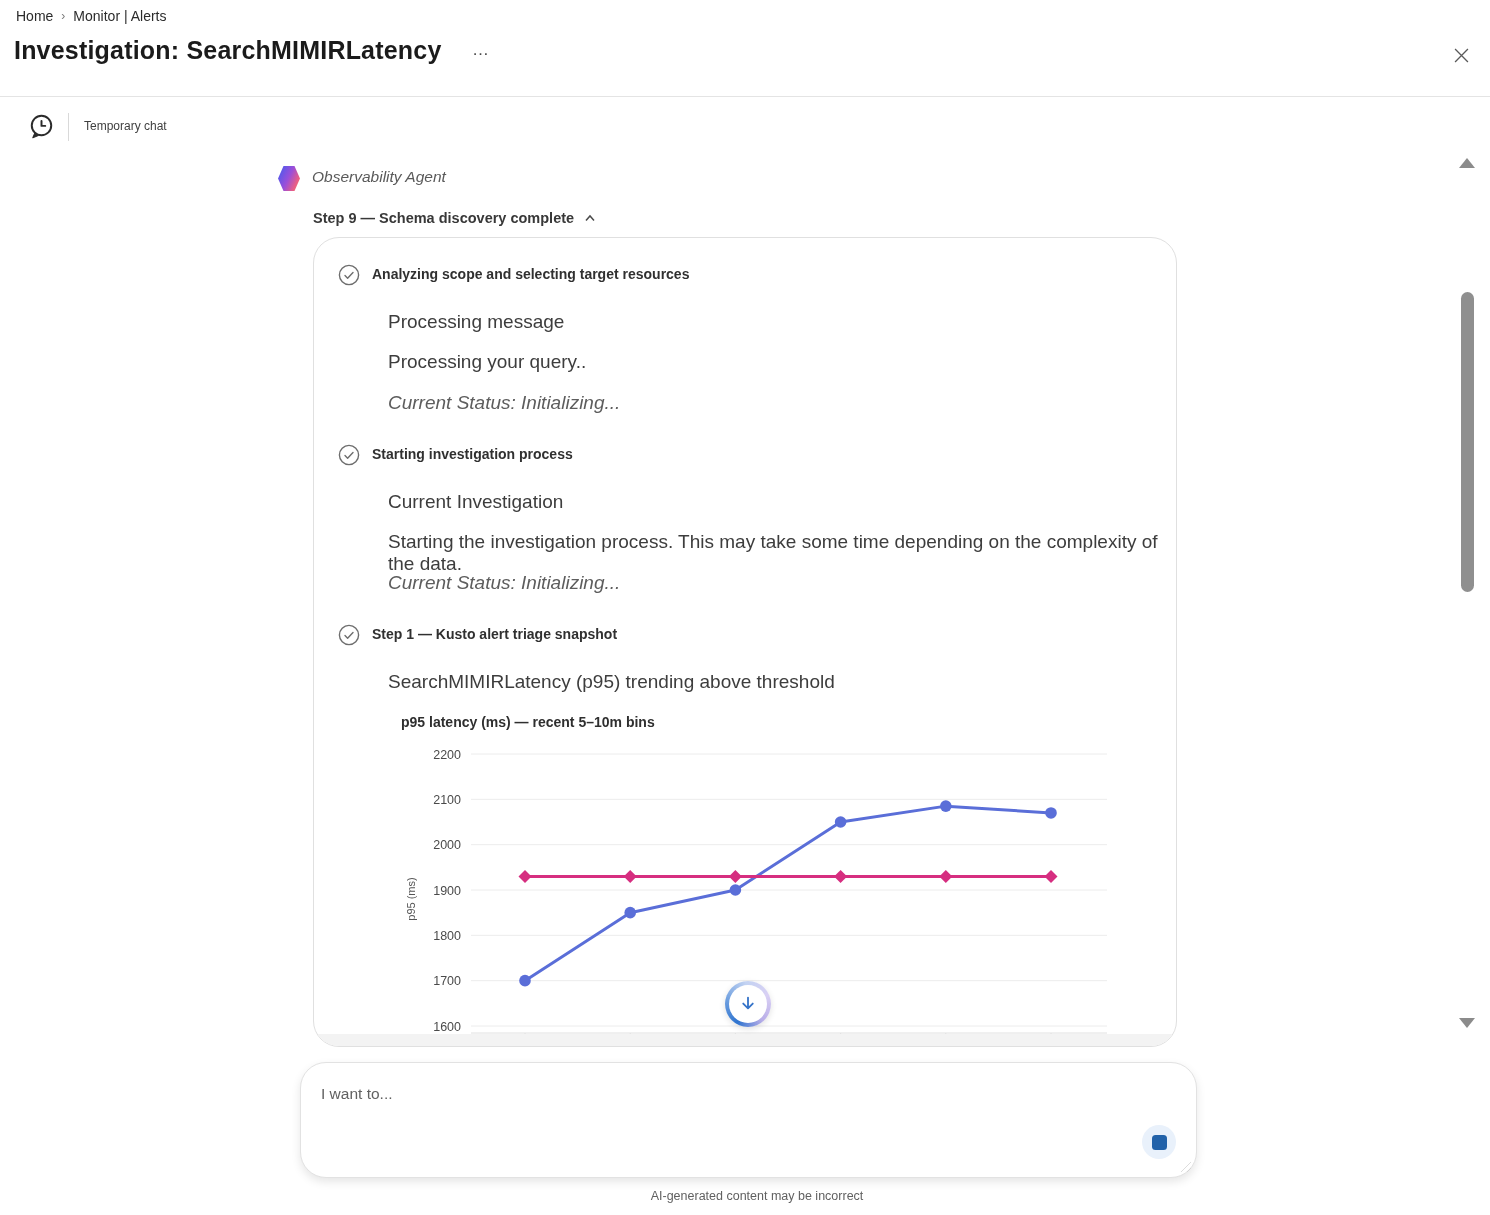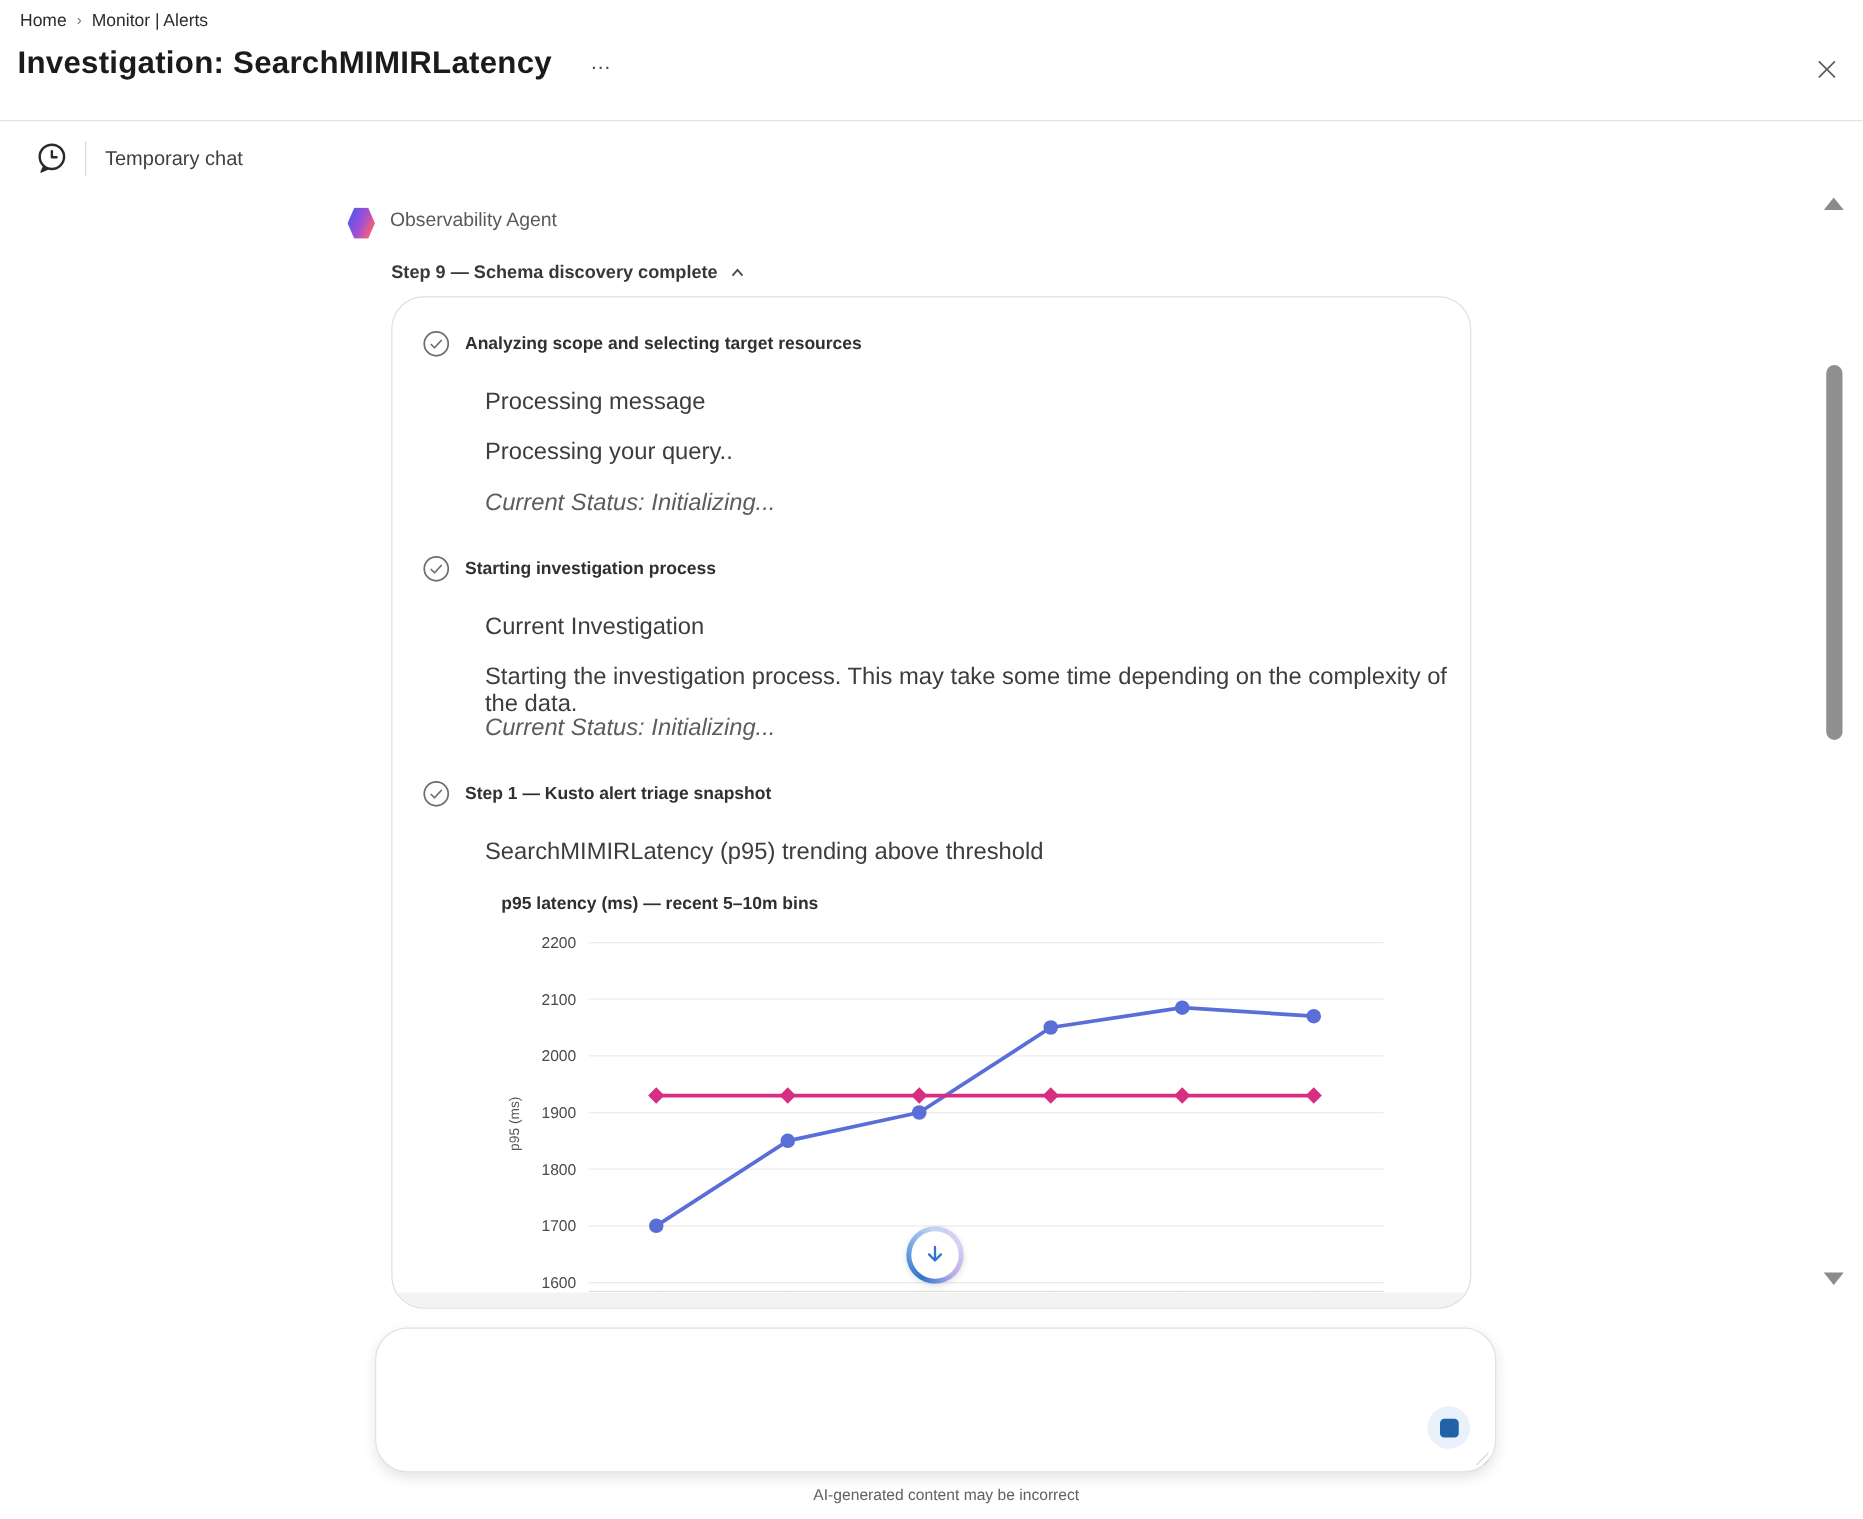--- a/index.html
+++ b/index.html
@@ -10,26 +10,26 @@
   .topbar { left:0; top:0; width:1490px; height:97px; background:#fff; border-bottom:1px solid #e4e4e4; }
   .breadcrumb { left:16px; top:8px; font-size:14px; color:#2b2b2b; display:flex; gap:8px; align-items:center; }
   .breadcrumb .sep { color:#7a7a7a; font-size:12px; }
   .breadcrumb span[data-interactable="true"] { cursor:pointer; }
   .page-title { left:14px; top:36px; font-size:25px; font-weight:700; color:#1b1b1b; letter-spacing:.2px; }
   .title-more { left:472px; top:40px; font-size:17px; color:#4a4a4a; letter-spacing:1px; cursor:pointer; }
   .close-btn { left:1446px; top:40px; width:30px; height:30px; display:flex; align-items:center; justify-content:center; cursor:pointer; }
   
   .history-btn { left:27px; top:112px; width:30px; height:30px; cursor:pointer; }
   .vdivider { left:68px; top:113px; width:1px; height:28px; background:#d9d9d9; }
-  .tempchat { left:84px; top:119px; font-size:16px; color:#3f3f3f; }
+  .tempchat { left:84px; top:119px; font-size:12px; color:#3f3f3f; }
   
   .agent-avatar { left:278px; top:166px; width:22px; height:25px;
     clip-path:polygon(25% 0%,75% 0%,100% 50%,75% 100%,25% 100%,0% 50%);
     background:linear-gradient(115deg,#6157e8 18%,#9a4fd9 48%,#e85d87 78%,#f0825f 100%); }
-  .agent-name { left:312px; top:168px; font-size:15.5px; color:#5a5a5a; }
+  .agent-name { left:312px; top:168px; font-size:15.5px; color:#5a5a5a;font-style:italic; }
   .steps-header { left:313px; top:210px; font-size:14.5px; font-weight:700; color:#383838; display:flex; align-items:center; gap:10px; cursor:pointer; }
   
   .card { left:313px; top:237px; width:864px; height:810px; background:#fff; border:1px solid #e0e0e0; border-radius:26px; overflow:hidden; }
   .card .bottom-strip { position:absolute; left:0; bottom:0; width:100%; height:12px; background:#f3f3f3; }
   .check-icon { position:absolute; width:22px; height:22px; }
   .item-title { position:absolute; font-size:14px; font-weight:700; color:#303030; }
   .item-line { position:absolute; font-size:19px; color:#3d3d3d; }
   .item-line.dim { color:#5d5d5d;font-style:italic; }
   .chart-title { position:absolute; left:87px; top:476px; font-size:14px; font-weight:700; color:#2f2f2f; }
   svg.chart { position:absolute; left:87px; top:501px; }
@@ -169,18 +169,19 @@
       <path d="M12 5 L12 16 M6.8 11.5 L12 16.8 L17.2 11.5" fill="none" stroke="#3674c9" stroke-width="2" stroke-linecap="round" stroke-linejoin="round"></path>
     </svg>
   </div>
 </div>
 
 <div class="abs sb-up" data-interactable="true"></div>
 <div class="abs sb-thumb" data-interactable="true"></div>
 <div class="abs sb-down" data-interactable="true"></div>
 
 <div class="abs composer" data-interactable="false">
+  <textarea data-interactable="true" placeholder="I want to..." style=""></textarea>
   <div class="stop-btn" data-interactable="true">
     <div class="stop-square" id="stop-square" data-interactable="false" style="background: rgb(34, 98, 169);"></div>
   </div>
   <div class="grip" data-interactable="true"></div>
 </div>
 <div class="abs footer-note" data-interactable="false">AI-generated content may be incorrect</div>
 
 </body></html>

